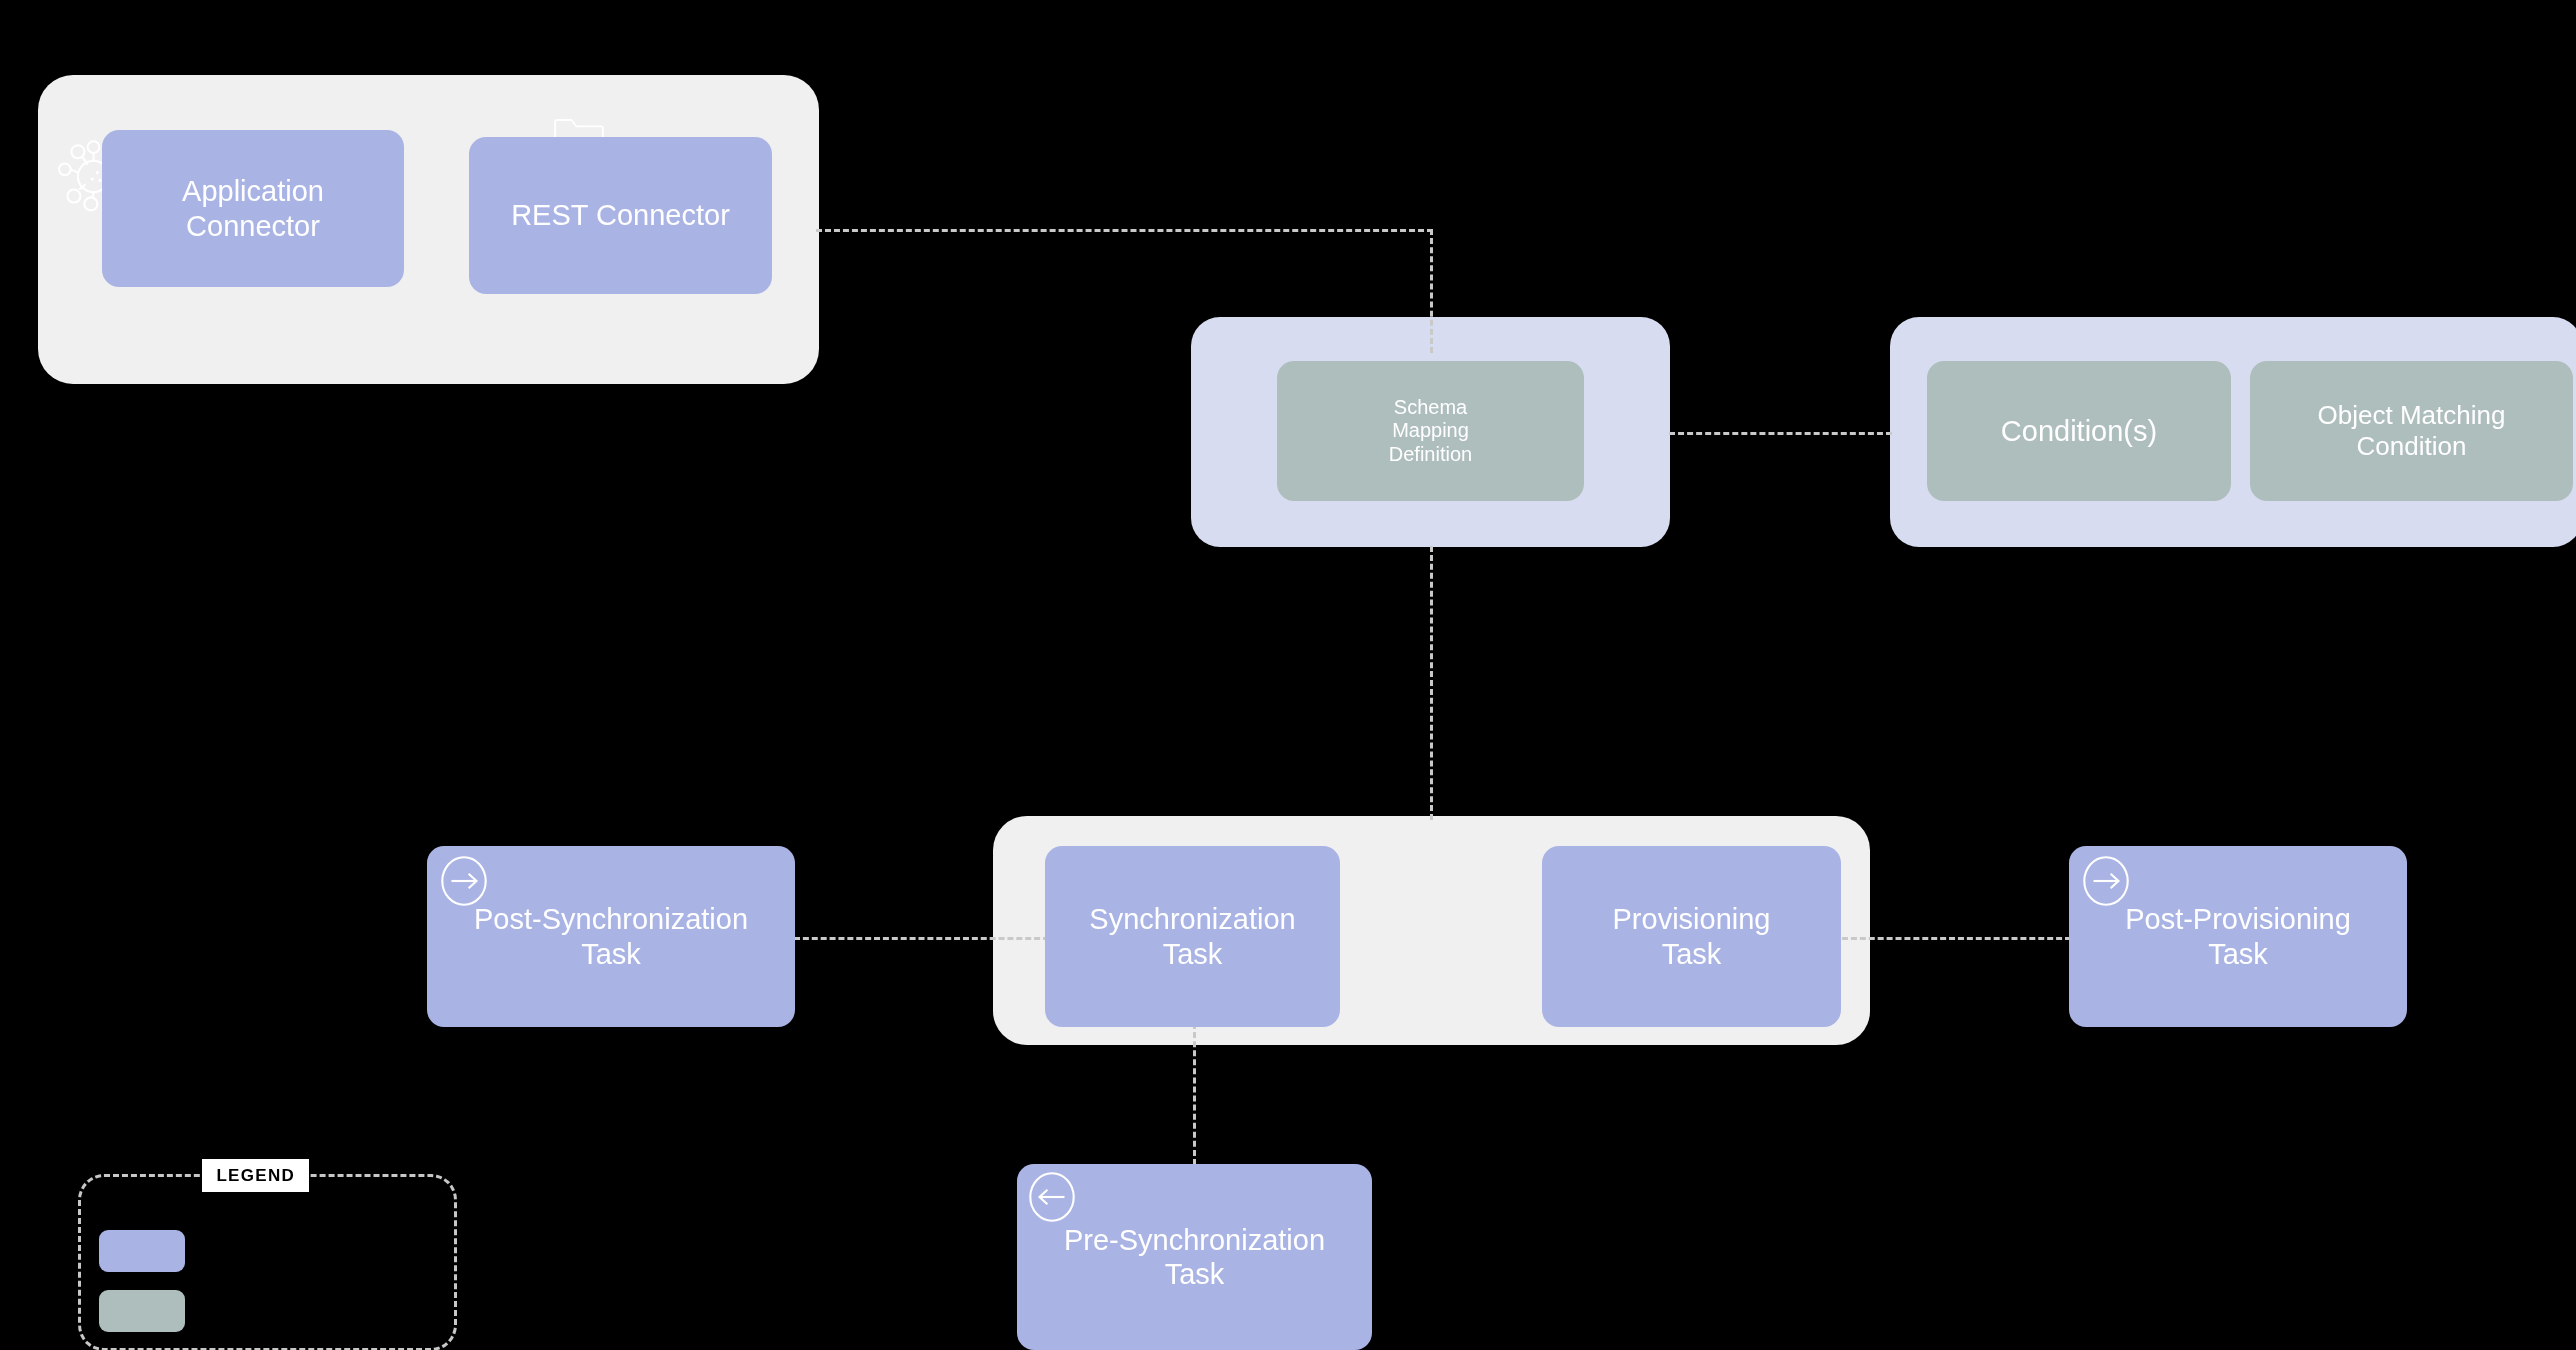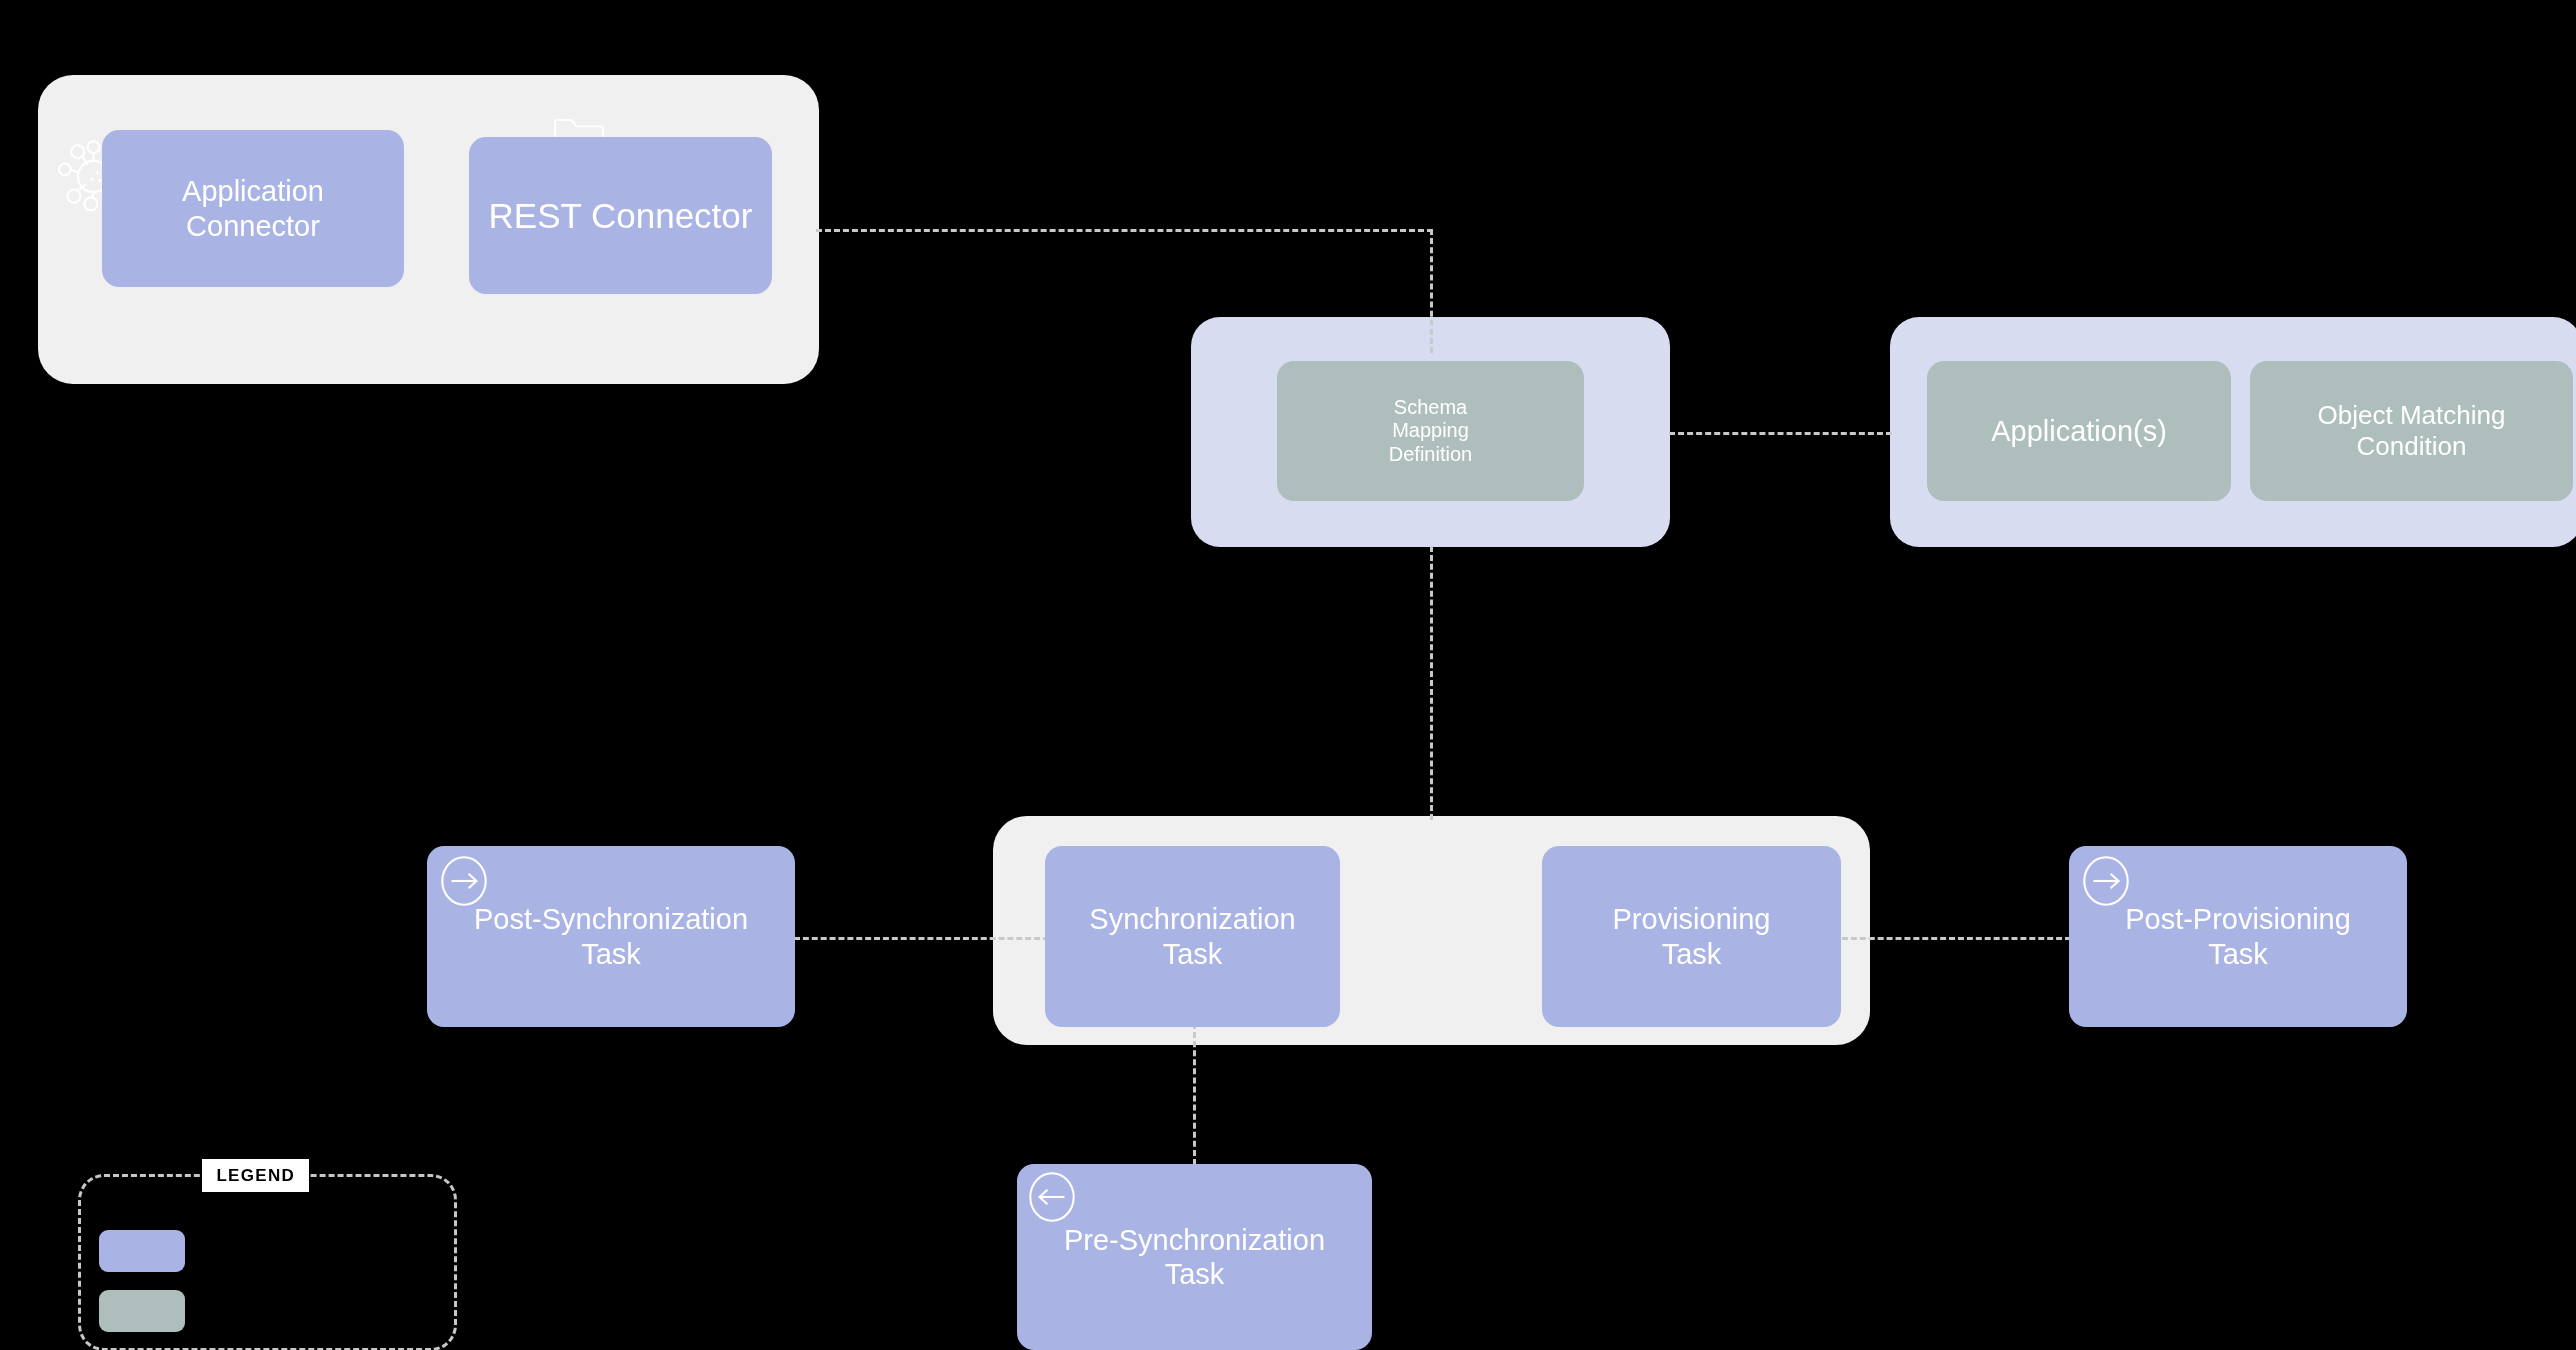--- a/index.html
+++ b/index.html
@@ -105,37 +105,37 @@
     </svg>
   </div>
 
   <div class="node purple" style="left:102px;top:130px;width:302px;height:157px;font-size:29px;justify-content:center;">
     <div>
       <span>Application</span>
       <span>Connector</span>
     </div>
   </div>
 
-  <div class="node purple" style="left:469px;top:137px;width:303px;height:157px;font-size:35px;">
+  <div class="node purple" style="left:469px;top:137px;width:303px;height:157px;font-size:29px;">
     <div>
       <span>REST Connector</span>
     </div>
   </div>
 
   <div class="node sage" style="left:1277px;top:361px;width:307px;height:140px;font-size:20px;">
     <div>
       <span>Schema</span>
       <span>Mapping</span>
       <span>Definition</span>
     </div>
   </div>
 
   <div class="node sage" style="left:1927px;top:361px;width:304px;height:140px;font-size:29px;">
     <div>
-      <span>Application(s)</span>
+      <span>Condition(s)</span>
     </div>
   </div>
 
   <div class="node sage" style="left:2250px;top:361px;width:323px;height:140px;font-size:26px;">
     <div>
       <span>Object Matching</span>
       <span>Condition</span>
     </div>
   </div>
 

